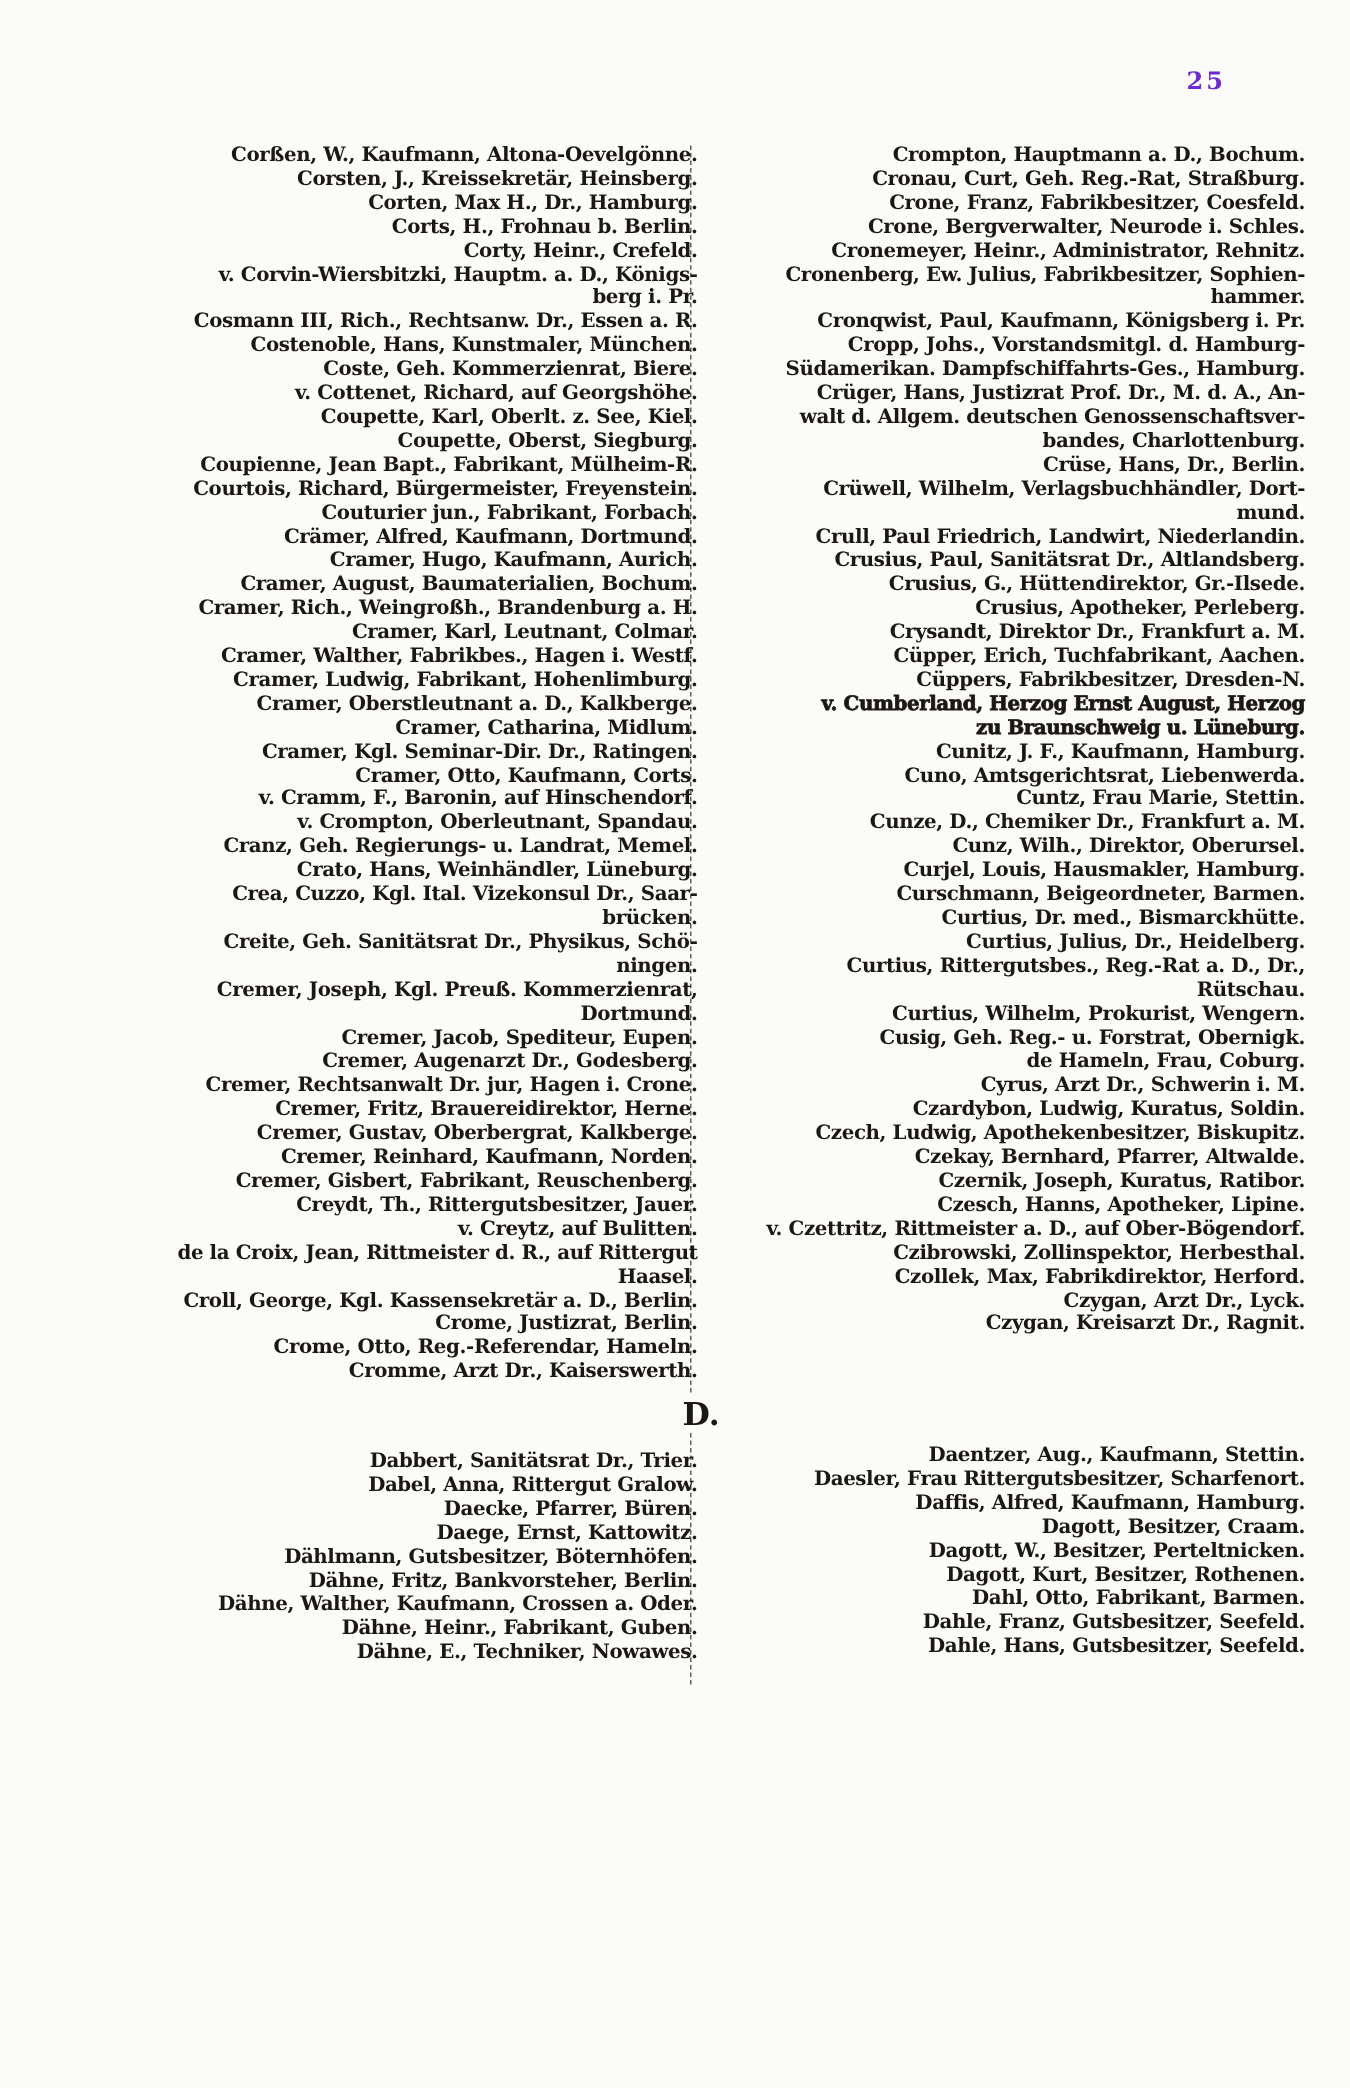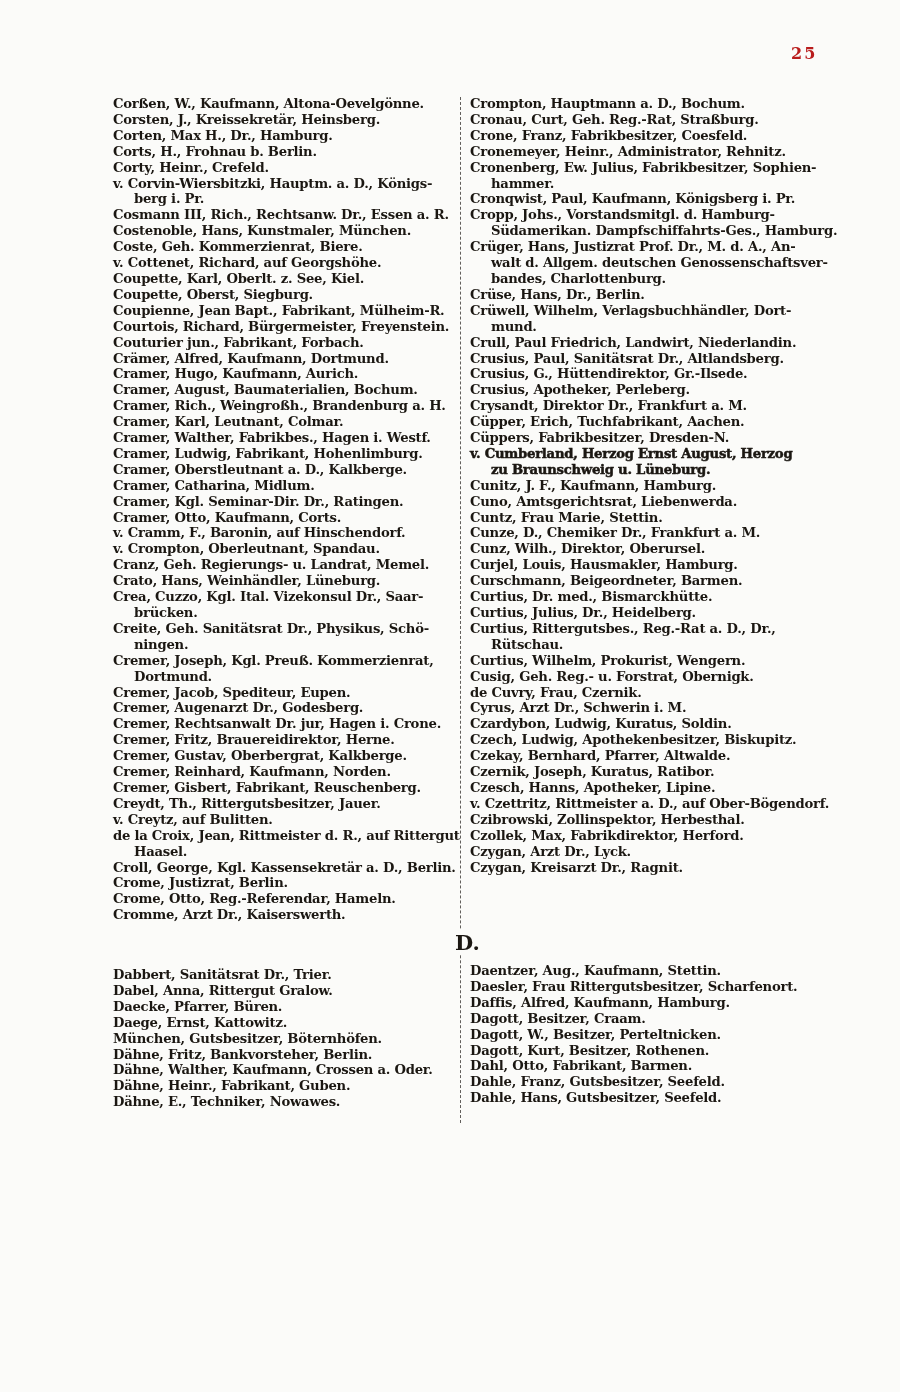--- a/index.html
+++ b/index.html
@@ -16,29 +16,29 @@
     color: #1b1712;
     overflow: hidden;
   }
   .page-number {
     position: absolute;
     left: 791px;
     top: 44px;
     font-size: 16px;
     font-weight: 700;
     letter-spacing: 2px;
-    color: #b91c1c;
+    color: #6d28d9;
   }
   .col {
     position: absolute;
     font-size: 13.2px;
     font-weight: 700;
     line-height: 15.9px;
     letter-spacing: -0.25px;
-    text-align: left;
+    text-align: right;
   }
   .col-c-left  { left: 113px; top: 96px;  width: 352px; }
   .col-c-right { left: 470px; top: 96px;  width: 400px; }
   .col-d-left  { left: 113px; top: 967px; width: 352px; }
   .col-d-right { left: 470px; top: 963px; width: 400px; }
   .entry {
     white-space: pre-wrap;
     padding-left: 21px;
     text-indent: -21px;
   }
@@ -126,20 +126,21 @@
       <div class="entry">Croll, George, Kgl. Kassensekretär a. D., Berlin.</div>
       <div class="entry">Crome, Justizrat, Berlin.</div>
       <div class="entry">Crome, Otto, Reg.-Referendar, Hameln.</div>
       <div class="entry">Cromme, Arzt Dr., Kaiserswerth.</div>
     </div>
 
   <div class="col col-c-right" id="col-c-right">
       <div class="entry">Crompton, Hauptmann a. D., Bochum.</div>
       <div class="entry">Cronau, Curt, Geh. Reg.-Rat, Straßburg.</div>
       <div class="entry">Crone, Franz, Fabrikbesitzer, Coesfeld.</div>
+      <div class="entry">Crone, Bergverwalter, Neurode i. Schles.</div>
       <div class="entry">Cronemeyer, Heinr., Administrator, Rehnitz.</div>
       <div class="entry">Cronenberg, Ew. Julius, Fabrikbesitzer, Sophien-
 hammer.</div>
       <div class="entry">Cronqwist, Paul, Kaufmann, Königsberg i. Pr.</div>
       <div class="entry">Cropp, Johs., Vorstandsmitgl. d. Hamburg-
 Südamerikan. Dampfschiffahrts-Ges., Hamburg.</div>
       <div class="entry">Crüger, Hans, Justizrat Prof. Dr., M. d. A., An-
 walt d. Allgem. deutschen Genossenschaftsver-
 bandes, Charlottenburg.</div>
       <div class="entry">Crüse, Hans, Dr., Berlin.</div>
@@ -160,42 +161,42 @@
       <div class="entry">Cunze, D., Chemiker Dr., Frankfurt a. M.</div>
       <div class="entry">Cunz, Wilh., Direktor, Oberursel.</div>
       <div class="entry">Curjel, Louis, Hausmakler, Hamburg.</div>
       <div class="entry">Curschmann, Beigeordneter, Barmen.</div>
       <div class="entry">Curtius, Dr. med., Bismarckhütte.</div>
       <div class="entry">Curtius, Julius, Dr., Heidelberg.</div>
       <div class="entry">Curtius, Rittergutsbes., Reg.-Rat a. D., Dr.,
 Rütschau.</div>
       <div class="entry">Curtius, Wilhelm, Prokurist, Wengern.</div>
       <div class="entry">Cusig, Geh. Reg.- u. Forstrat, Obernigk.</div>
-      <div class="entry">de Cuvry, Frau, Czernik.</div>
+      <div class="entry">de Hameln, Frau, Coburg.</div>
       <div class="entry">Cyrus, Arzt Dr., Schwerin i. M.</div>
       <div class="entry">Czardybon, Ludwig, Kuratus, Soldin.</div>
       <div class="entry">Czech, Ludwig, Apothekenbesitzer, Biskupitz.</div>
       <div class="entry">Czekay, Bernhard, Pfarrer, Altwalde.</div>
       <div class="entry">Czernik, Joseph, Kuratus, Ratibor.</div>
       <div class="entry">Czesch, Hanns, Apotheker, Lipine.</div>
       <div class="entry">v. Czettritz, Rittmeister a. D., auf Ober-Bögendorf.</div>
       <div class="entry">Czibrowski, Zollinspektor, Herbesthal.</div>
       <div class="entry">Czollek, Max, Fabrikdirektor, Herford.</div>
       <div class="entry">Czygan, Arzt Dr., Lyck.</div>
       <div class="entry">Czygan, Kreisarzt Dr., Ragnit.</div>
     </div>
 
   <div class="section-header">D.</div>
 
   <div class="col col-d-left" id="col-d-left">
       <div class="entry">Dabbert, Sanitätsrat Dr., Trier.</div>
       <div class="entry">Dabel, Anna, Rittergut Gralow.</div>
       <div class="entry">Daecke, Pfarrer, Büren.</div>
       <div class="entry">Daege, Ernst, Kattowitz.</div>
-      <div class="entry">München, Gutsbesitzer, Böternhöfen.</div>
+      <div class="entry">Dählmann, Gutsbesitzer, Böternhöfen.</div>
       <div class="entry">Dähne, Fritz, Bankvorsteher, Berlin.</div>
       <div class="entry">Dähne, Walther, Kaufmann, Crossen a. Oder.</div>
       <div class="entry">Dähne, Heinr., Fabrikant, Guben.</div>
       <div class="entry">Dähne, E., Techniker, Nowawes.</div>
     </div>
 
   <div class="col col-d-right" id="col-d-right">
       <div class="entry">Daentzer, Aug., Kaufmann, Stettin.</div>
       <div class="entry">Daesler, Frau Rittergutsbesitzer, Scharfenort.</div>
       <div class="entry">Daffis, Alfred, Kaufmann, Hamburg.</div>

